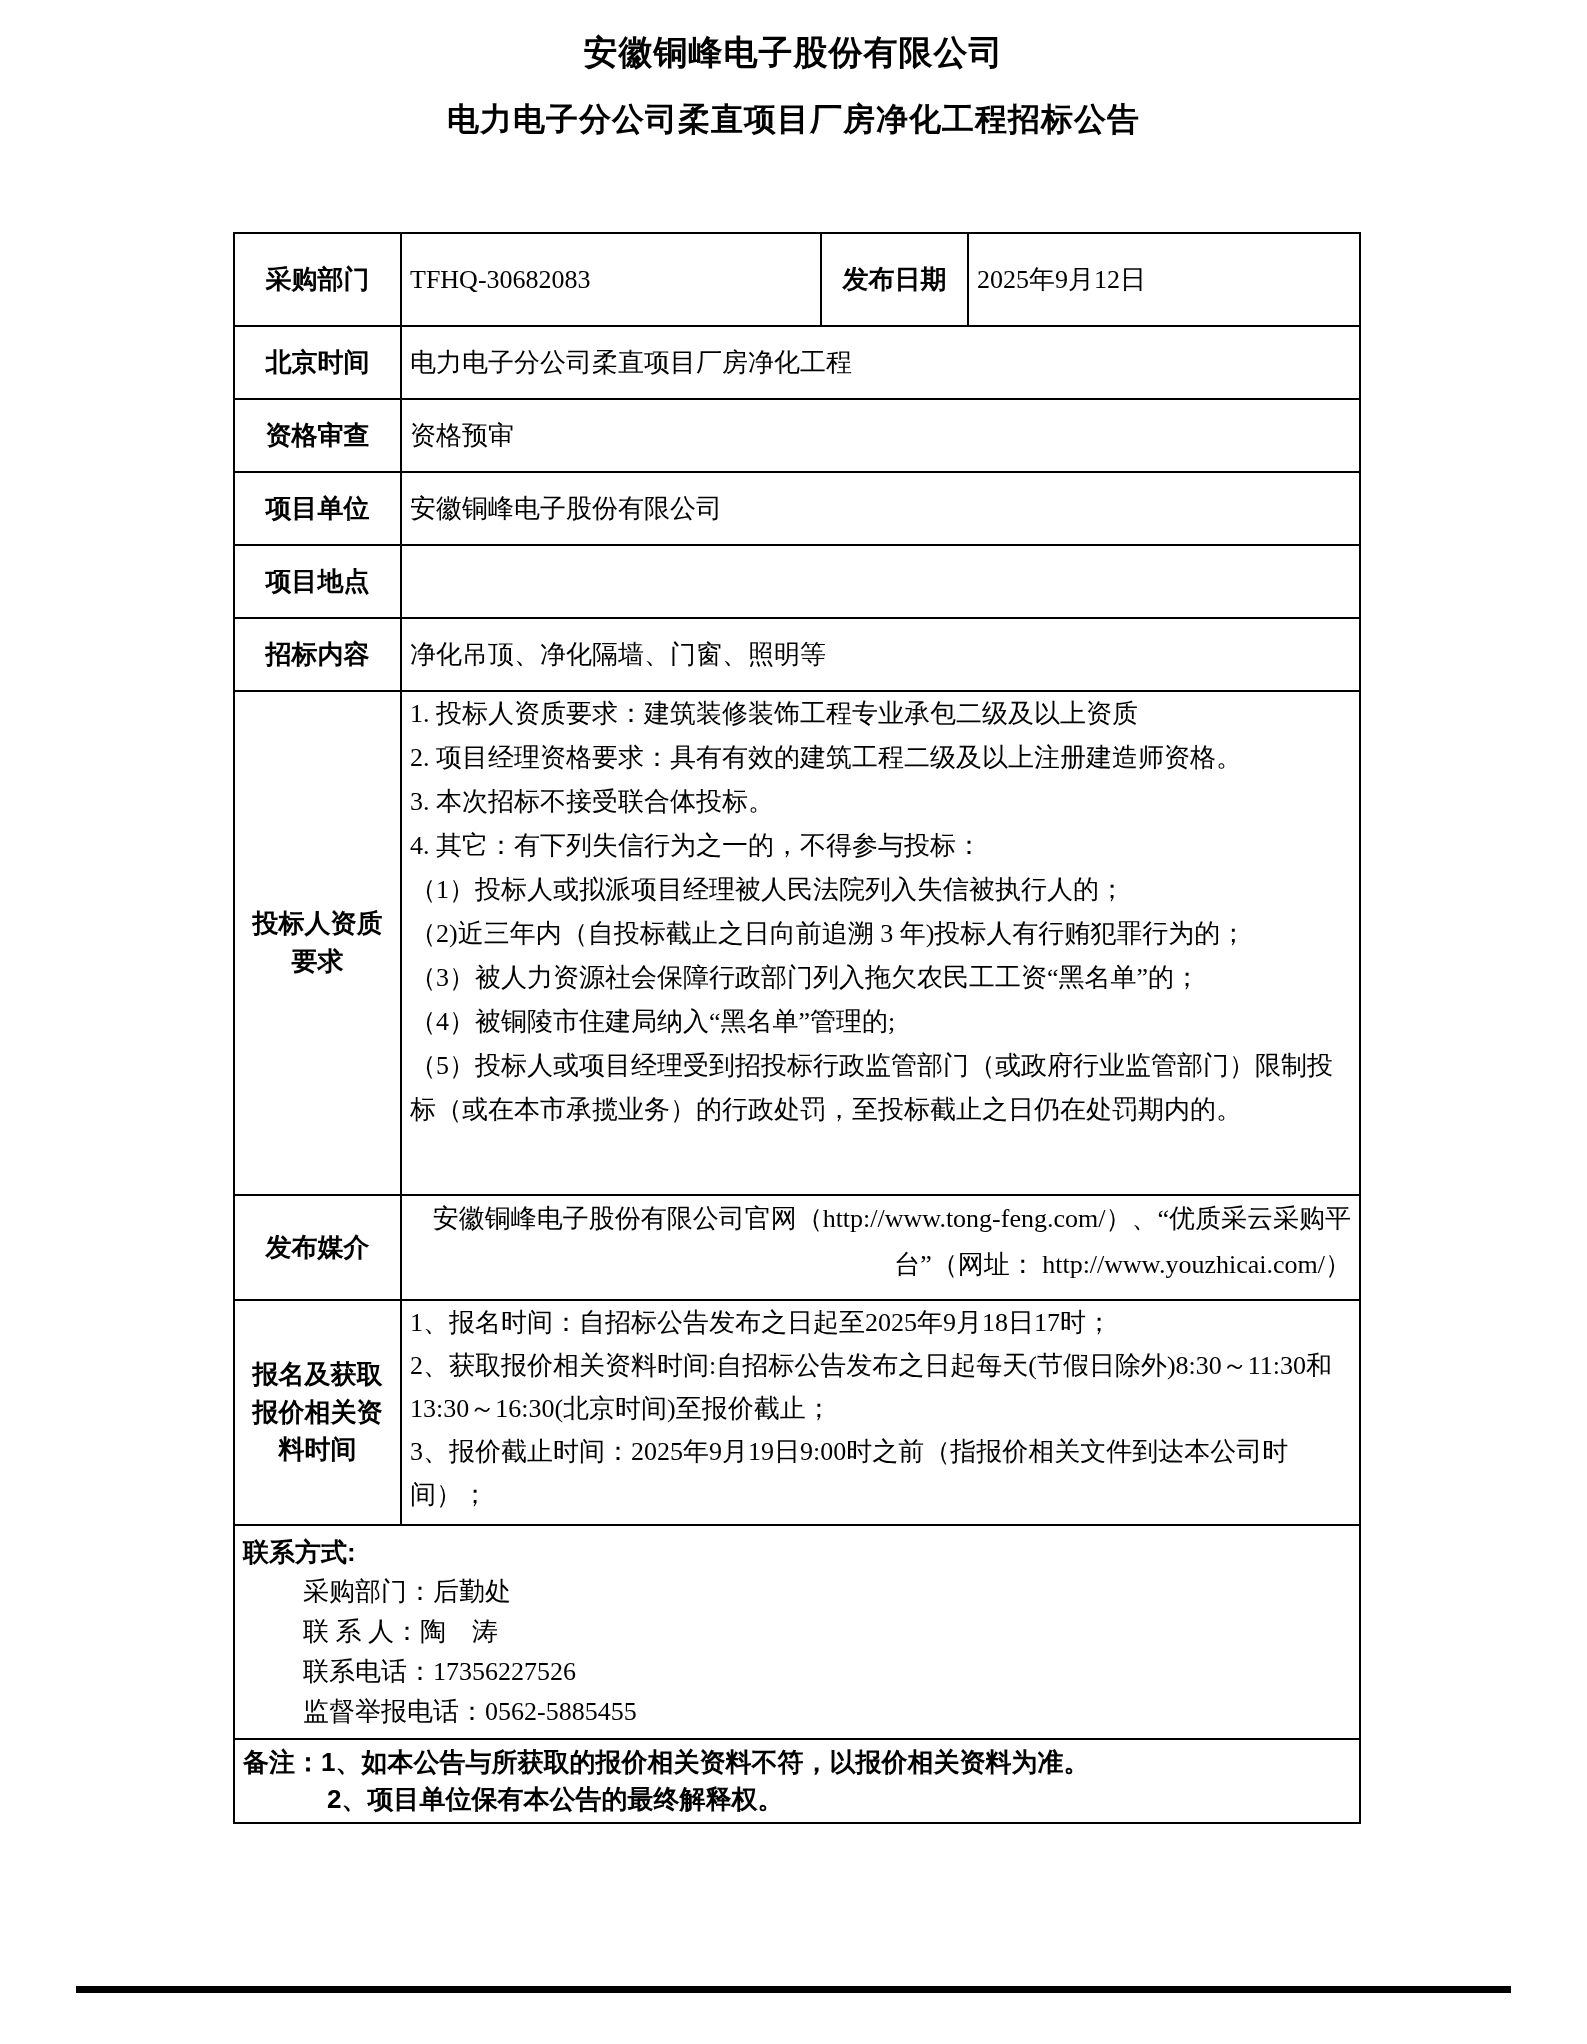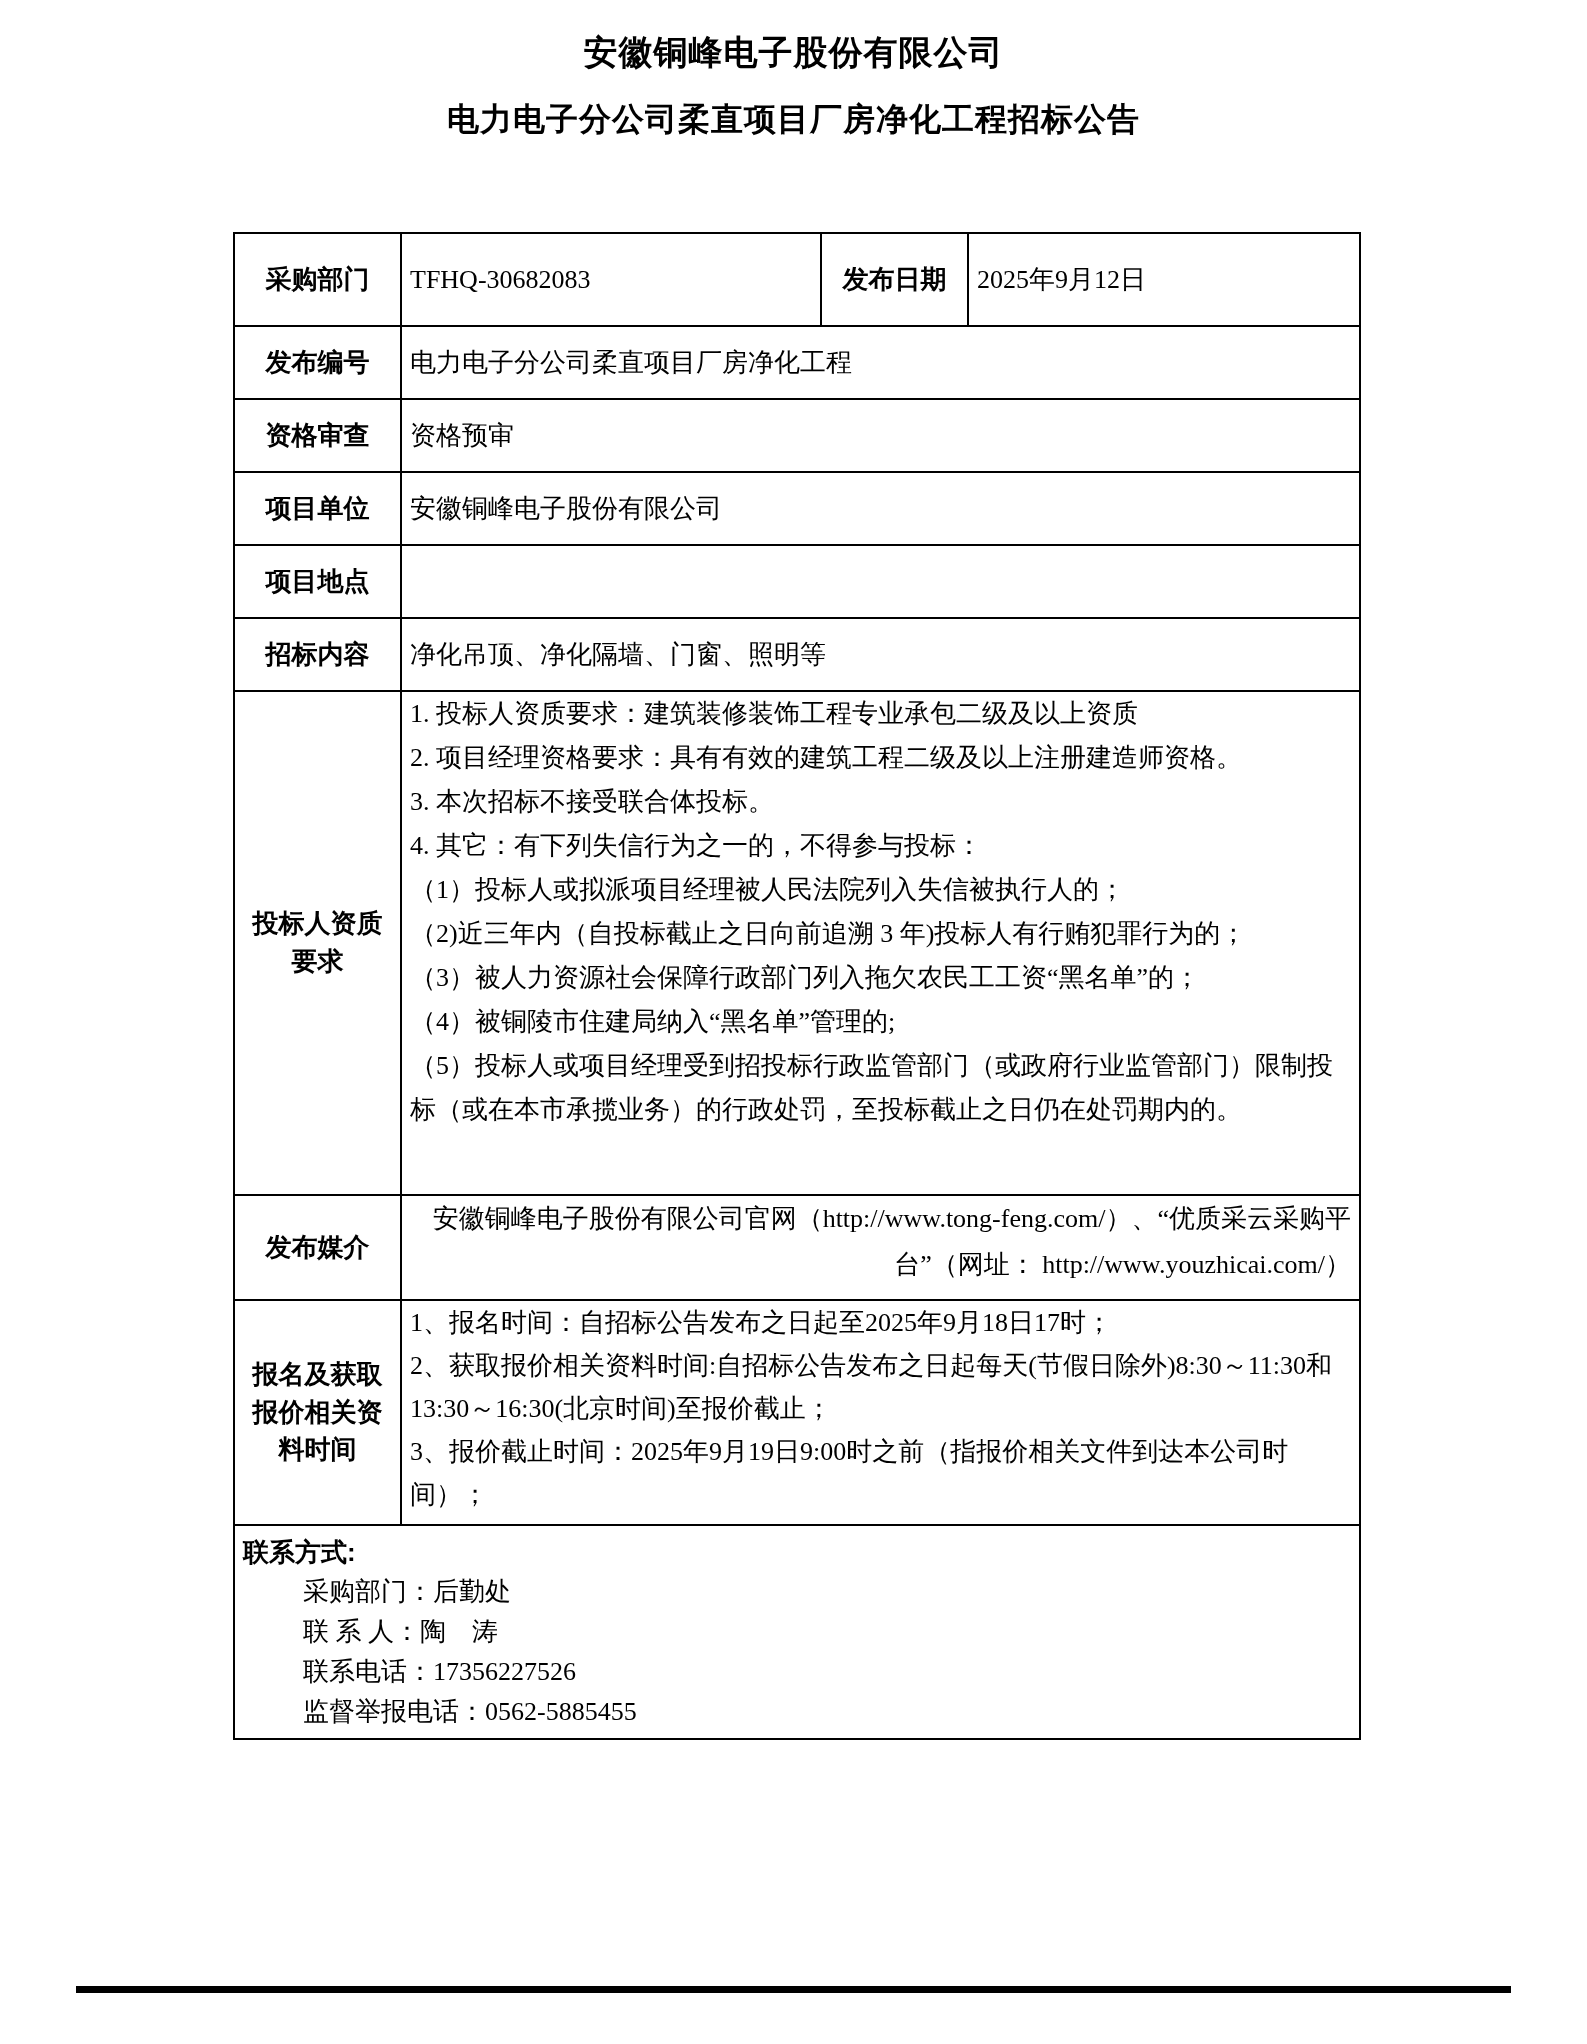--- a/index.html
+++ b/index.html
@@ -140,21 +140,21 @@
 <div class="doc-table">
 
   <div class="t-row row1 r-first">
     <div class="label-cell">采购部门</div>
     <div class="value-cell mid-value">TFHQ-30682083</div>
     <div class="label-cell label2">发布日期</div>
     <div class="value-cell">2025年9月12日</div>
   </div>
 
   <div class="t-row r-single">
-    <div class="label-cell">发布编号</div>
+    <div class="label-cell">北京时间</div>
     <div class="value-cell">电力电子分公司柔直项目厂房净化工程</div>
   </div>
 
   <div class="t-row r-single">
     <div class="label-cell">资格审查</div>
     <div class="value-cell">资格预审</div>
   </div>
 
   <div class="t-row r-single">
     <div class="label-cell">项目单位</div>
@@ -204,16 +204,22 @@
   <div class="t-row r-contact">
     <div class="contact-cell">
       <div class="contact-heading">联系方式:</div>
       <div class="contact-line">采购部门：后勤处</div>
       <div class="contact-line">联 系 人：陶　涛</div>
       <div class="contact-line">联系电话：17356227526</div>
       <div class="contact-line">监督举报电话：0562-5885455</div>
     </div>
   </div>
 
+  <div class="t-row r-remark">
+    <div class="remark-cell">
+      <div class="remark-line">备注：1、如本公告与所获取的报价相关资料不符，以报价相关资料为准。</div>
+      <div class="remark-line indent">2、项目单位保有本公告的最终解释权。</div>
+    </div>
+  </div>
 
 </div>
 
 <div class="footer-rule"></div>
 
 </body></html>

